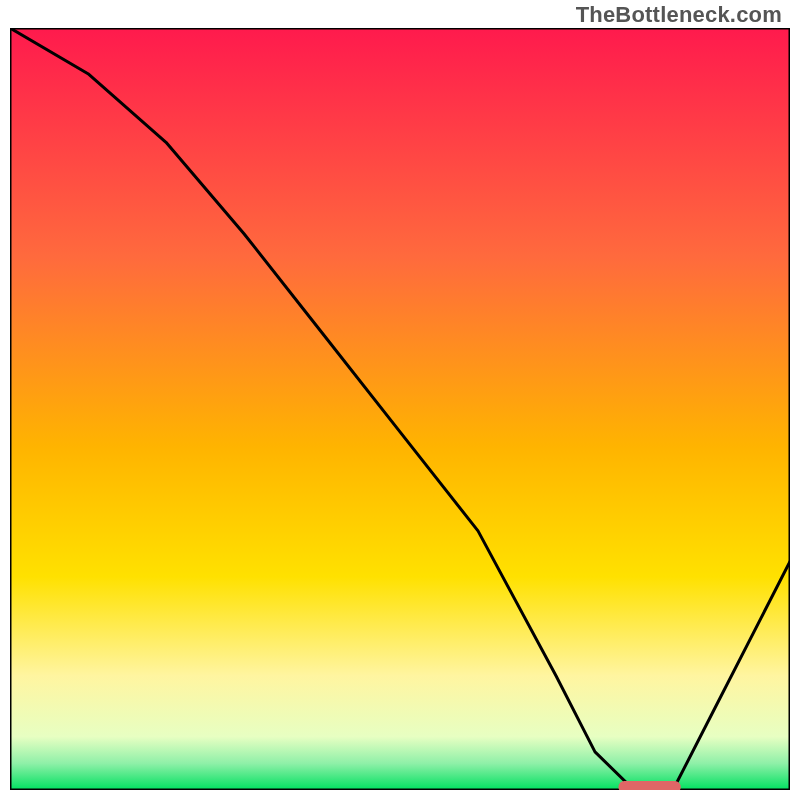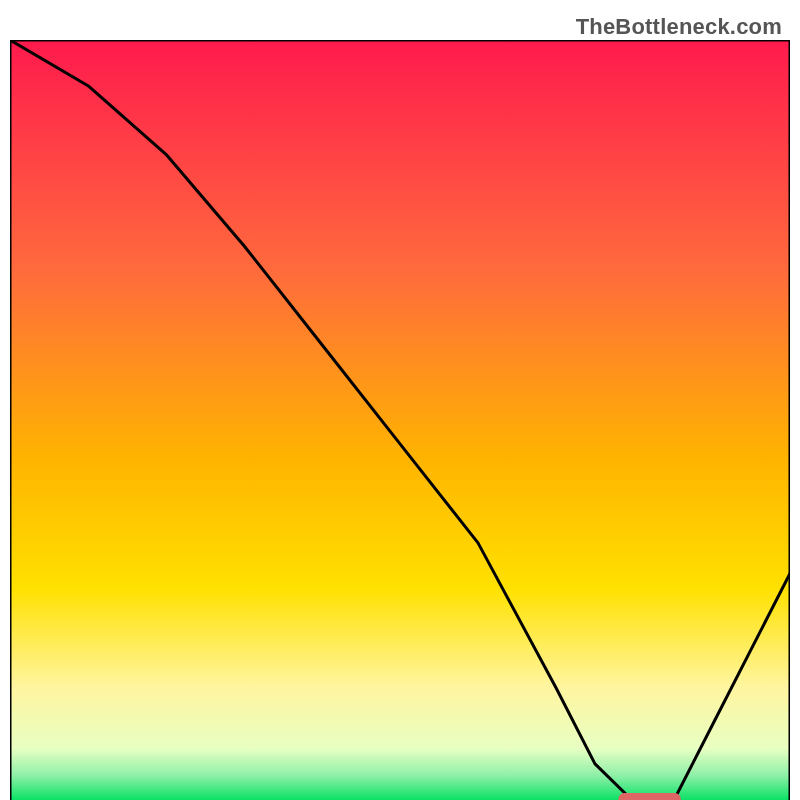--- a/index.html
+++ b/index.html
@@ -7,21 +7,20 @@
     padding: 0;
     width: 800px;
     height: 800px;
     background: #ffffff;
     font-family: Arial, Helvetica, sans-serif;
   }
   .chart-container {
     position: relative;
     width: 800px;
     height: 560px;
-    margin-top: 12px;
   }
   .watermark {
     position: absolute;
     top: 2px;
     right: 18px;
     font-size: 22px;
     font-weight: 600;
     color: #555555;
     letter-spacing: 0.2px;
   }

